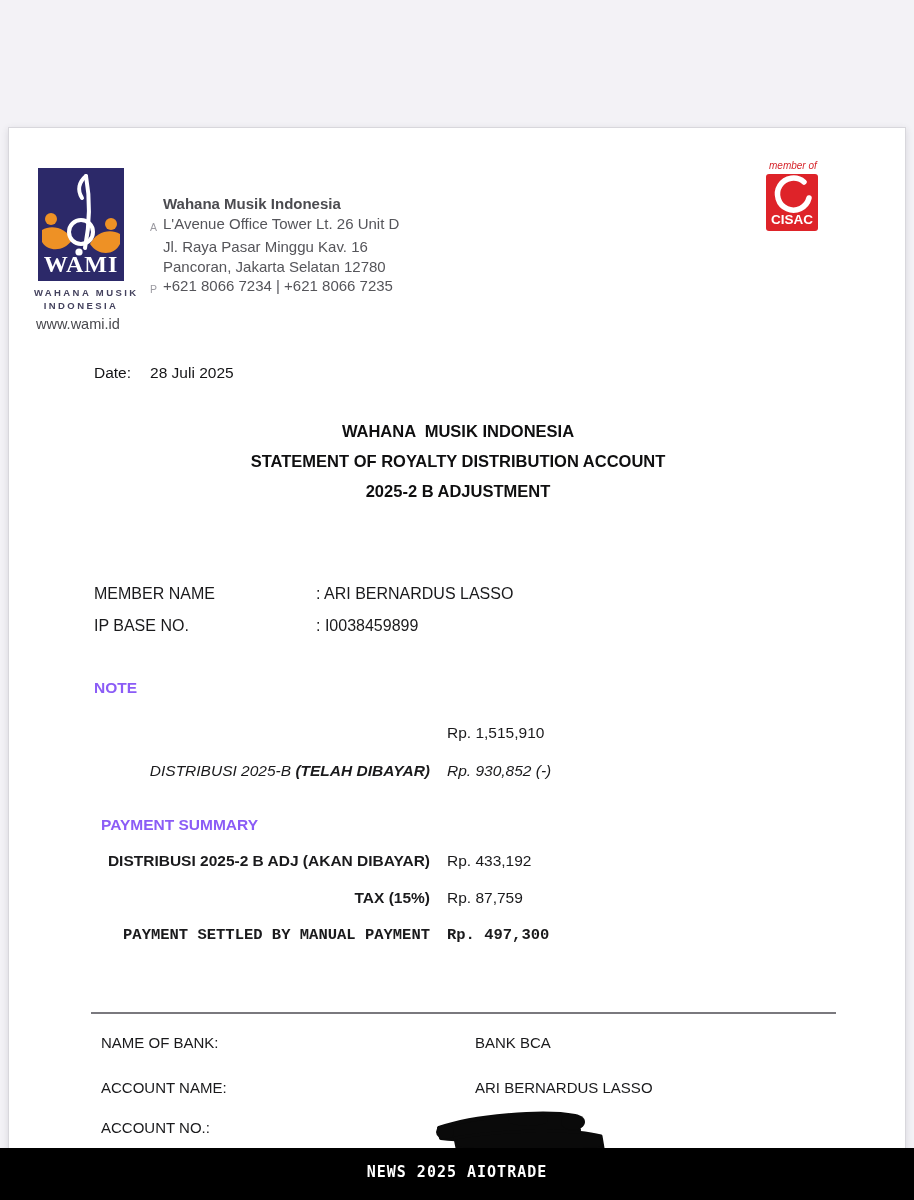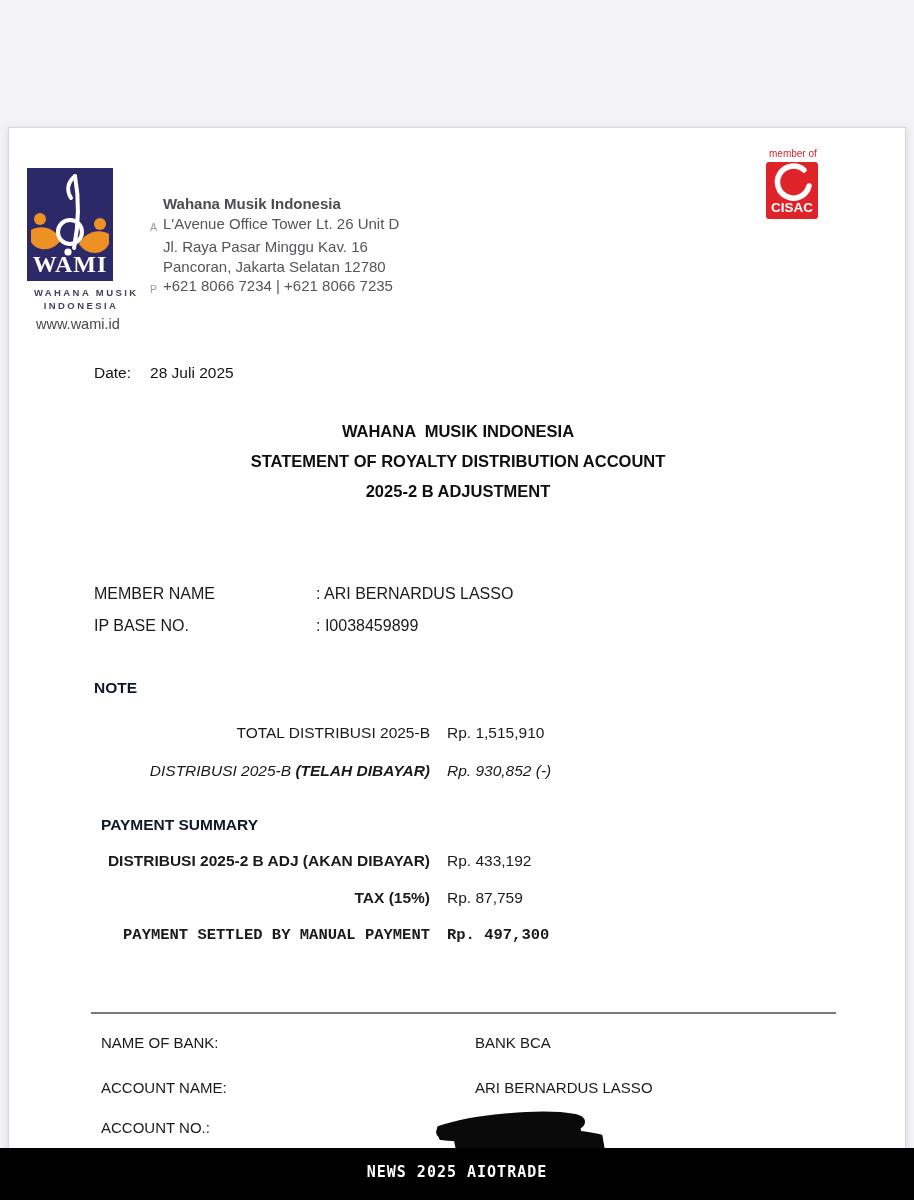--- a/index.html
+++ b/index.html
@@ -20,50 +20,50 @@
   .page-pill .pill-text { font-size:29px; font-weight:700; letter-spacing:.5px; }
   
   .page {
     position:absolute; left:8px; top:127px; width:898px; height:1073px;
     background:#ffffff; border:1px solid #d8d7dc;
     box-shadow:0 2px 7px rgba(60,60,70,.14);
     box-sizing:border-box;
   }
   .abs { position:absolute; }
   
-  .logo-square { left:18px; top:40px; }
+  .logo-square { left:29px; top:40px; }
   .logo-caption {
     left:25px; top:158px; width:94px; text-align:center;
     font-size:9.5px; letter-spacing:2.4px; color:#44425e; line-height:13px;
     font-weight:600; white-space:nowrap;
   }
   .addr-block { left:141px; top:66px; font-size:15px; color:#55555a; line-height:19.5px; }
   .addr-line { display:flex; }
   .addr-prefix {
     width:13px; flex:0 0 13px; font-size:10.5px; color:#9b9aa1;
     padding-top:4px; text-align:left;
   }
   .addr-name { font-weight:700; color:#4b4b50; }
   .cisac-block { left:757px; top:20px; width:60px; }
-  .member-of { font-size:10px; color:#d6252b; margin:0 0 3px 3px; }
+  .member-of { font-size:10px; color:#d6252b; margin:12px 0 3px 3px;font-style:italic; }
   .website { left:27px; top:188px; font-size:14.5px; color:#48484d; }
   
   .date-line { left:85px; top:236px; font-size:15.5px; color:#141416; }
   .date-line .date-value { margin-left:19px; }
   .title-line {
     left:0; width:898px; text-align:center; font-size:16.5px; font-weight:700;
     color:#0f0f10; white-space:pre;
   }
   .t1 { top:294px; } .t2 { top:324px; } .t3 { top:354px; }
   .field-label { font-size:16px; color:#1a1a1c; }
   .field-value { font-size:16px; color:#1a1a1c; }
   .mrow1 { top:457px; } .mrow2 { top:489px; }
   .lab-col { left:85px; }
   .val-col { left:307px; }
-  .section-heading { font-size:15.5px; font-weight:700; color:#0f172a; }
+  .section-heading { font-size:15.5px; font-weight:700; color:#8b5cf6; }
   .note-heading { left:85px; top:551px; }
   .num-label {
     left:0; width:421px; text-align:right; font-size:15.5px; color:#1a1a1c;
     white-space:nowrap;
   }
   .num-value { left:438px; font-size:15.5px; color:#1a1a1c; white-space:nowrap; }
   .nrow1 { top:596px; } .nrow2 { top:634px;font-style:italic; }
   .pay-heading { left:92px; top:688px; }
   .prow1 { top:724px; } .prow2 { top:761px; } .prow3 { top:798px;font-family:Liberation Mono, monospace; }
   .bold { font-weight:700; }
@@ -155,23 +155,20 @@
     <div class="abs title-line t2">STATEMENT OF ROYALTY DISTRIBUTION ACCOUNT</div>
     <div class="abs title-line t3">2025-2 B ADJUSTMENT</div>
 
     <div class="abs field-label lab-col mrow1">MEMBER NAME</div>
     <div class="abs field-value val-col mrow1">: ARI BERNARDUS LASSO</div>
     <div class="abs field-label lab-col mrow2">IP BASE NO.</div>
     <div class="abs field-value val-col mrow2">: I0038459899</div>
 
     <div class="abs section-heading note-heading">NOTE</div>
 
-    <div class="abs num-label nrow1">
-      <span>TOTAL DISTRIBUSI 2025-B</span><span class="bold"></span>
-    </div>
     <div class="abs num-value nrow1">Rp. 1,515,910</div>
 
     <div class="abs num-label nrow2">
       <span>DISTRIBUSI 2025-B </span><span class="bold">(TELAH DIBAYAR)</span>
     </div>
     <div class="abs num-value nrow2">Rp. 930,852 (-)</div>
 
     <div class="abs section-heading pay-heading">PAYMENT SUMMARY</div>
 
     <div class="abs num-label bold prow1">DISTRIBUSI 2025-2 B ADJ (AKAN DIBAYAR)</div>

